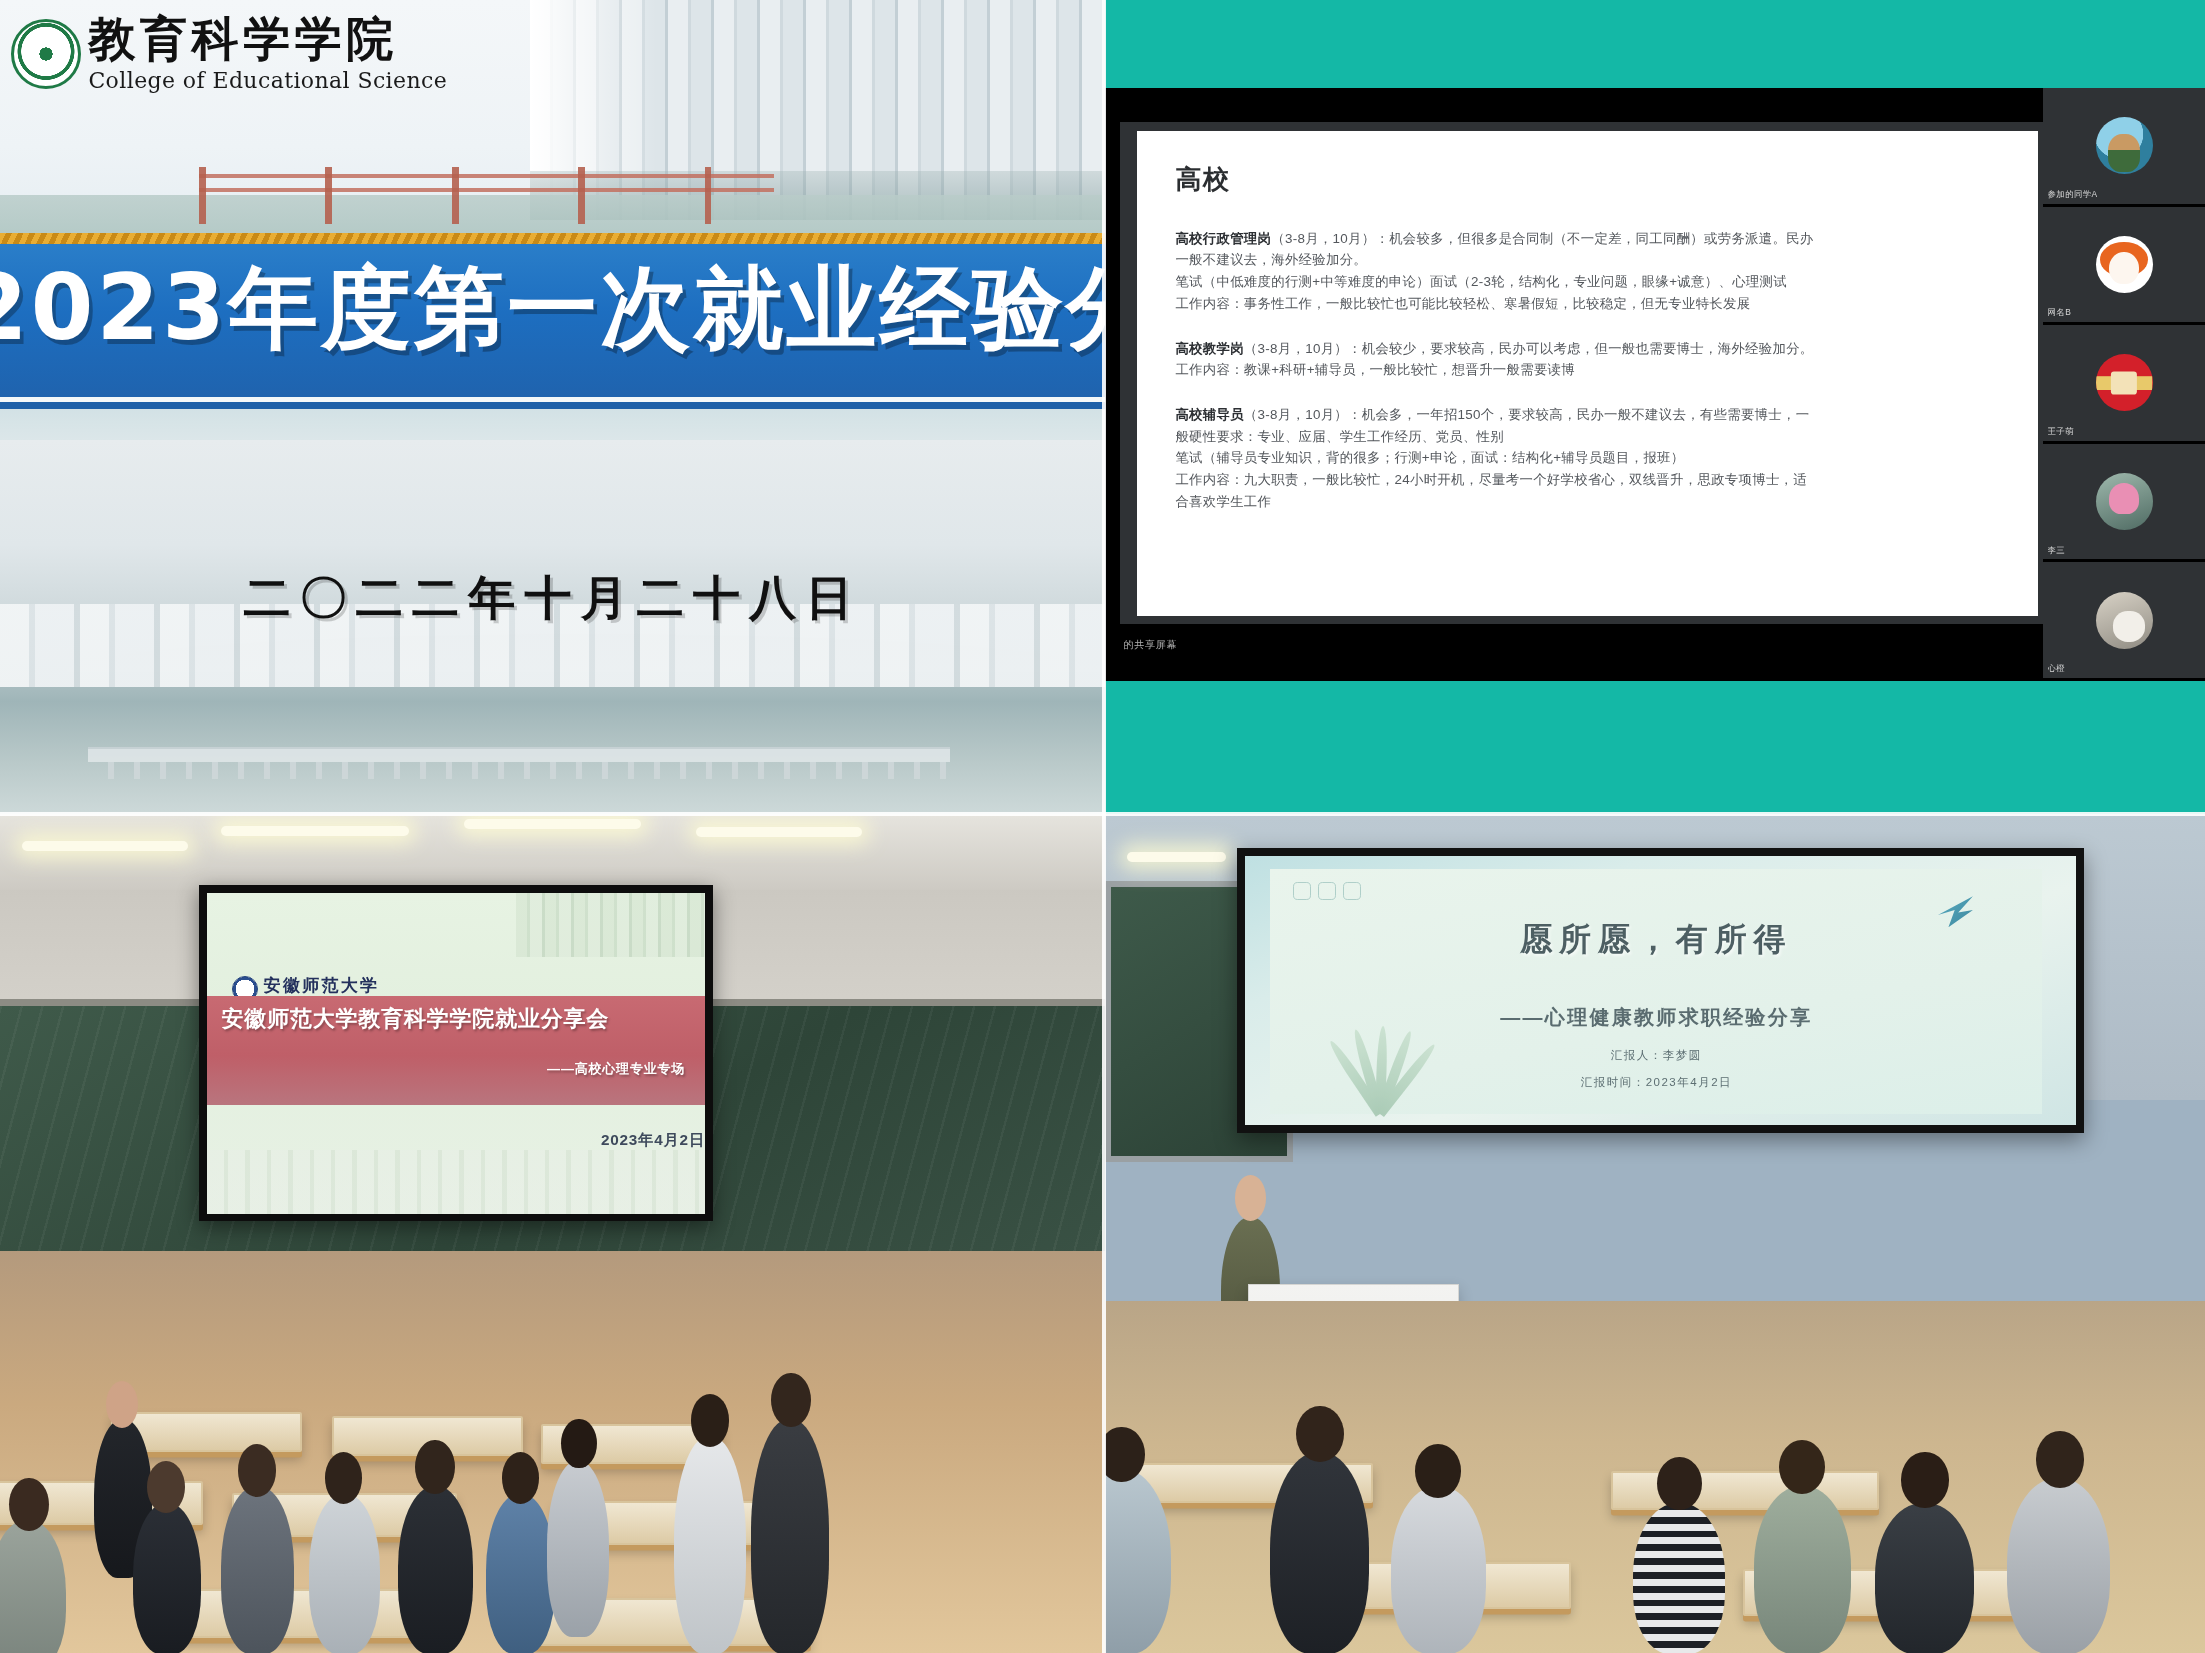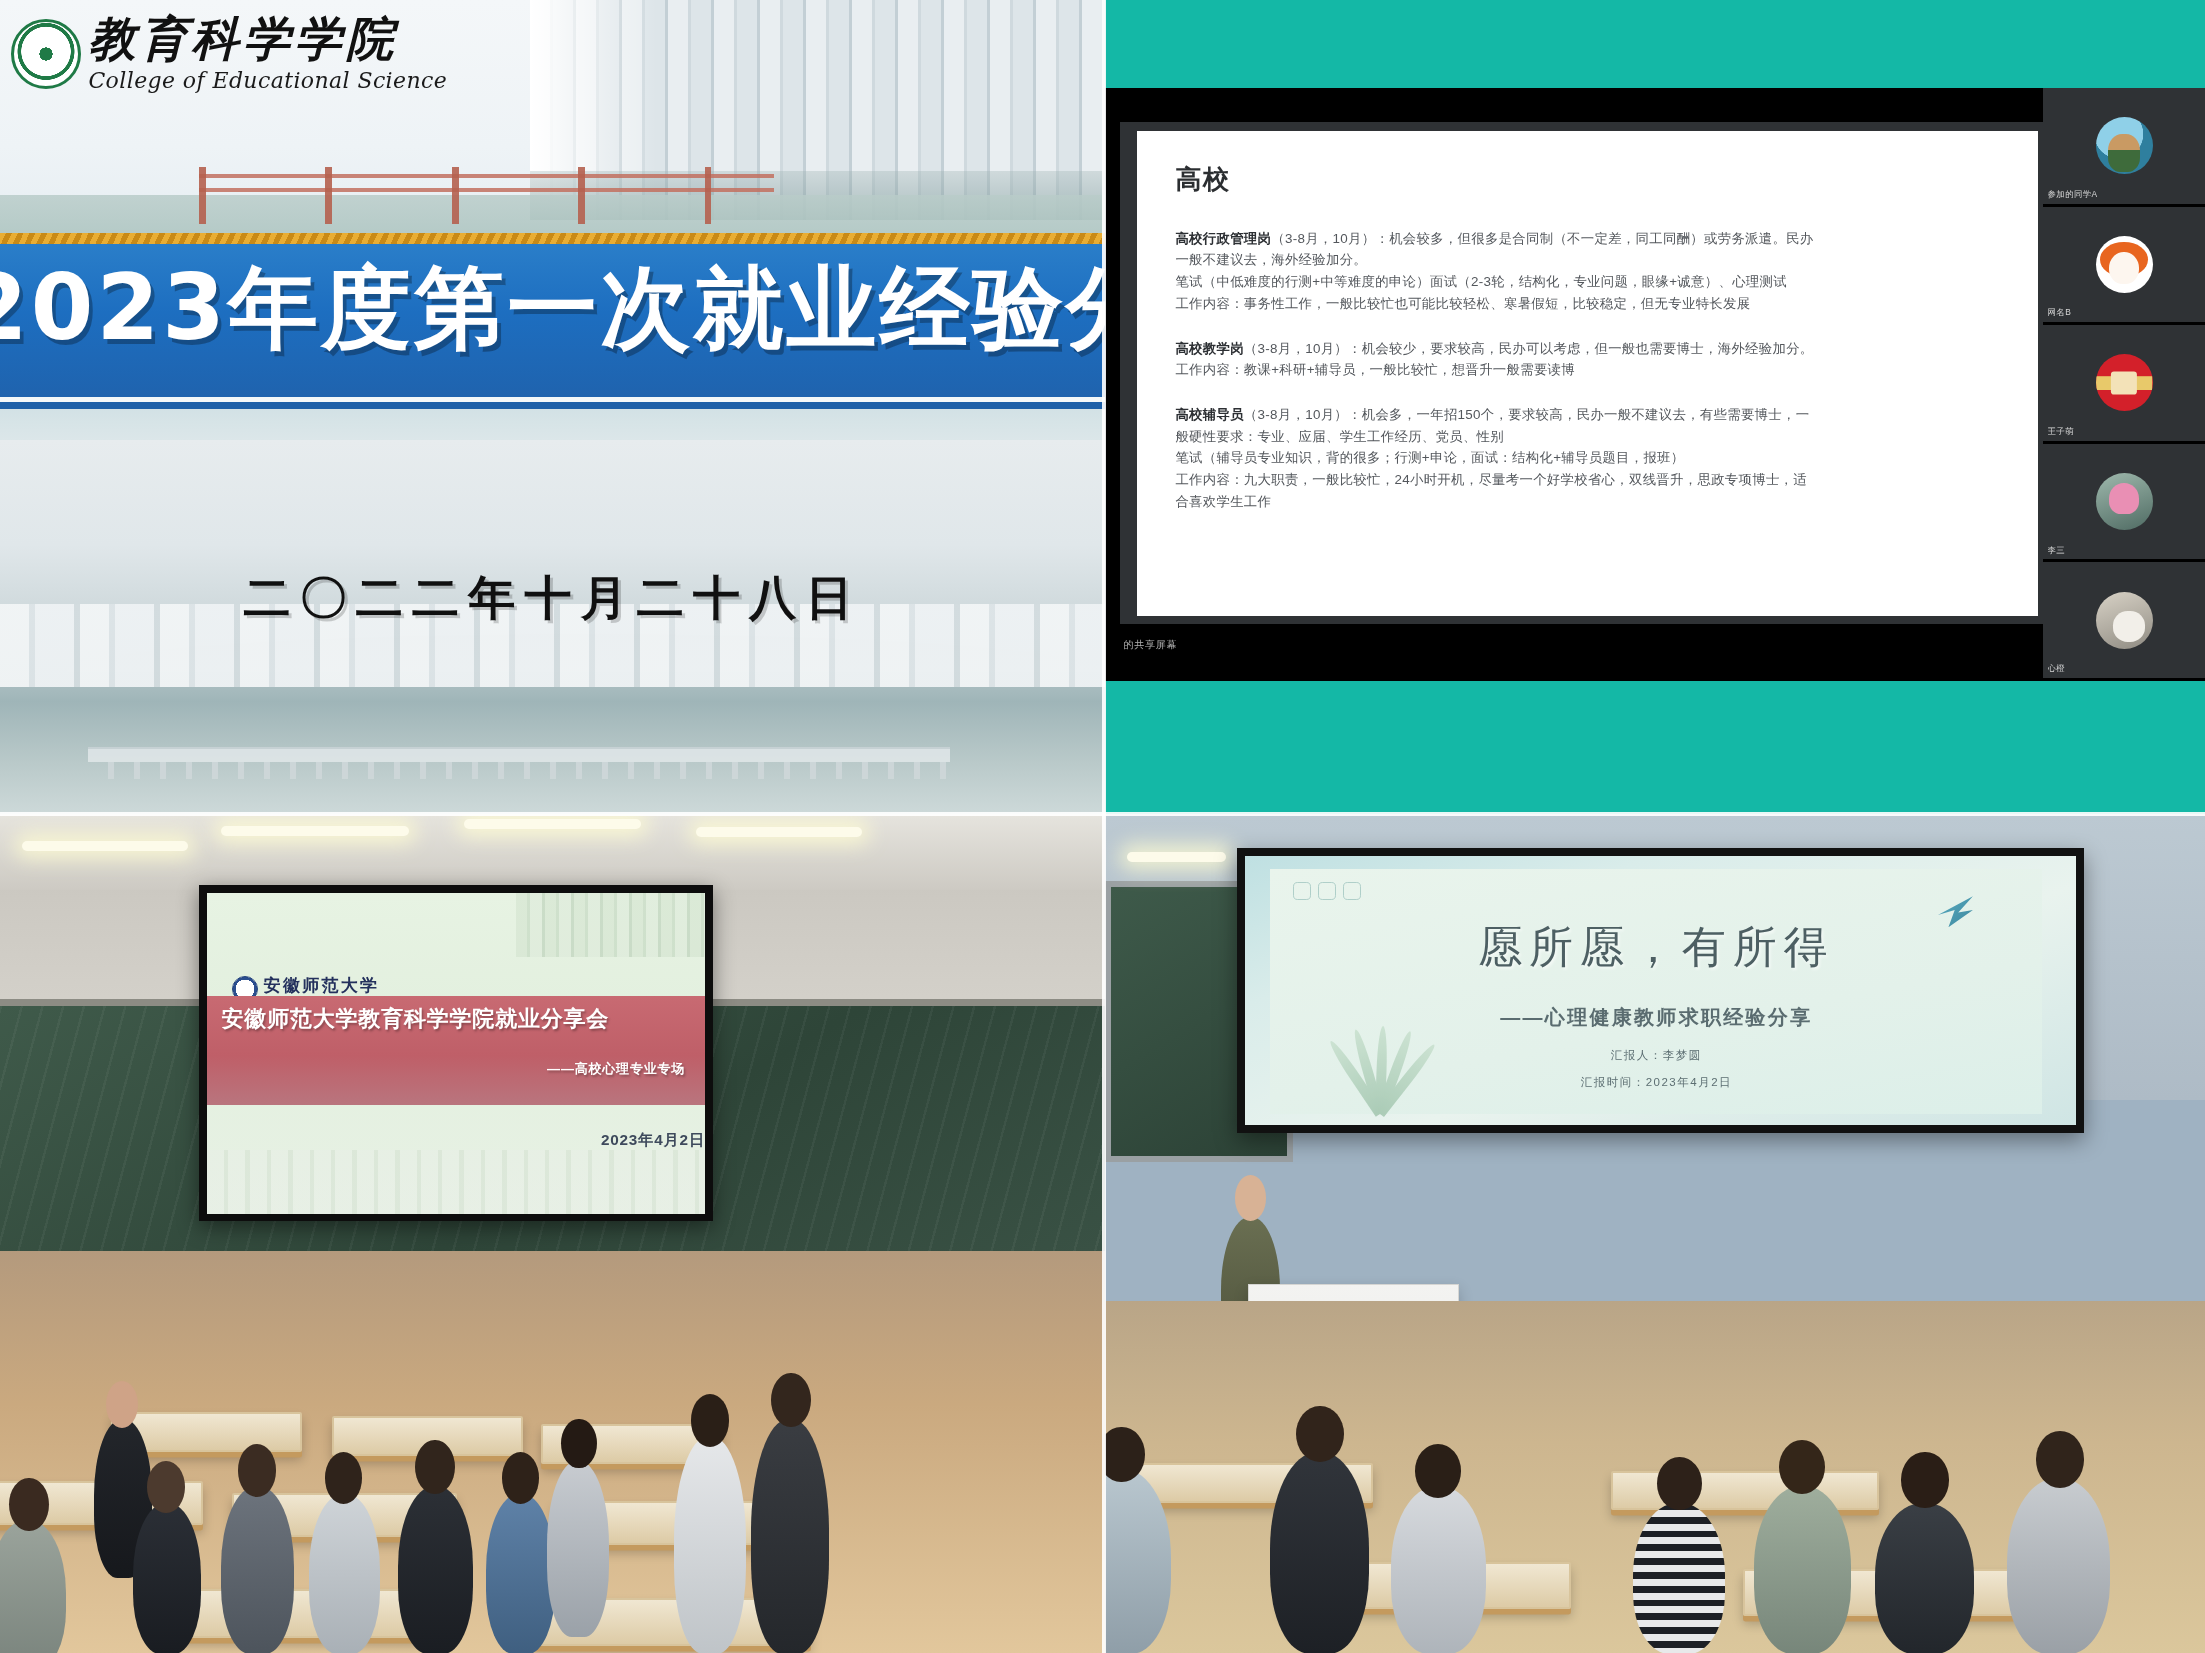--- a/index.html
+++ b/index.html
@@ -55,21 +55,21 @@
   
   .tl-logo{position:absolute;left:6.1px;top:10.7px;display:flex;align-items:center;gap:7.7px;
     padding:4.6px 10.7px 7.7px 4.6px;}
   .tl-seal{width:70px;height:70px;border-radius:50%;
     border:3.8px solid #1f7a46;box-sizing:border-box;
     background:radial-gradient(circle at 50% 46%,#fff 52%,#1f7a46 53% 60%,#fff 61%);
     position:relative;flex:0 0 auto;}
   .tl-seal:after{content:"";position:absolute;left:50%;top:50%;width:23px;height:23px;
     transform:translate(-50%,-50%);border-radius:50%;
     background:radial-gradient(circle,#1f7a46 0 40%,transparent 41%);}
-  .tl-logo-txt{display:flex;flex-direction:column;font-style:italic;}
+  .tl-logo-txt{display:flex;flex-direction:column;}
   .tl-cn{font-family:"DejaVu Serif","Liberation Serif",serif;
     font-size:47px;font-weight:700;color:#111;letter-spacing:4.6px;line-height:1;}
   .tl-en{font-family:"DejaVu Serif","Liberation Serif",serif;
     font-size:22px;color:#1a1a1a;letter-spacing:0.4px;margin-top:6.1px;}
 
   
   .tl-band{position:absolute;left:0;right:0;top:234px;height:153px;
     background:linear-gradient(to bottom,#2a7ec9 0%,#1d6ec0 45%,#1f63ae 100%);
     border-top:10.7px solid #e4a228;
     box-shadow:0 7.7px 0 rgba(255,255,255,.75);}
@@ -186,22 +186,22 @@
   .ppt2{position:absolute;inset:8.4px;overflow:hidden;
     background:linear-gradient(160deg,#bfe0e2 0%,#d9ecea 26%,#e9f3ee 58%,#cfe5e4 100%);}
   .ppt2-card{position:absolute;left:3%;top:5%;right:4%;bottom:4%;
     background:linear-gradient(170deg,#e9f4ec,#e3f1ea 60%,#dcefe9);}
   .ppt2-chips{position:absolute;left:3%;top:5%;display:flex;gap:6.9px;}
   .ppt2-chips i{width:16px;height:16px;border-radius:4.6px;border:1.5px solid #9cc3bd;
     display:block;opacity:.75;}
   .ppt2-bird{position:absolute;right:9%;top:11%;width:35px;height:31px;
     background:linear-gradient(135deg,#49a3bb,#2c7d97);
     clip-path:polygon(100% 0,58% 52%,100% 44%,30% 100%,48% 44%,0 60%);opacity:.9;}
-  .ppt2-t1{position:absolute;left:0;right:0;top:20%;text-align:center;font-size:44px;
-    font-weight:400;color:#4d5f63;letter-spacing:6.9px;
+  .ppt2-t1{position:absolute;left:0;right:0;top:20%;text-align:center;font-size:32px;
+    font-weight:700;color:#4d5f63;letter-spacing:6.9px;
     text-shadow:1.5px 1.5px 3.1px rgba(255,255,255,.7);}
   .ppt2-t2{position:absolute;left:0;right:0;top:55%;text-align:center;font-size:20px;
     font-weight:700;color:#5a6c70;letter-spacing:2.3px;}
   .ppt2-t3{position:absolute;left:0;right:0;top:73%;text-align:center;font-size:11.5px;
     color:#5c6e72;letter-spacing:1.5px;}
   .ppt2-t4{position:absolute;left:0;right:0;top:84%;text-align:center;font-size:11.5px;
     color:#5c6e72;letter-spacing:1.5px;}
   .ppt2-plant{position:absolute;left:2%;bottom:0;width:24%;height:36%;opacity:.55;}
   .ppt2-plant i{position:absolute;bottom:0;left:48%;width:10px;height:100%;
     background:linear-gradient(to top,#7fae8e,#b9d7bf);border-radius:50% 50% 0 0;

